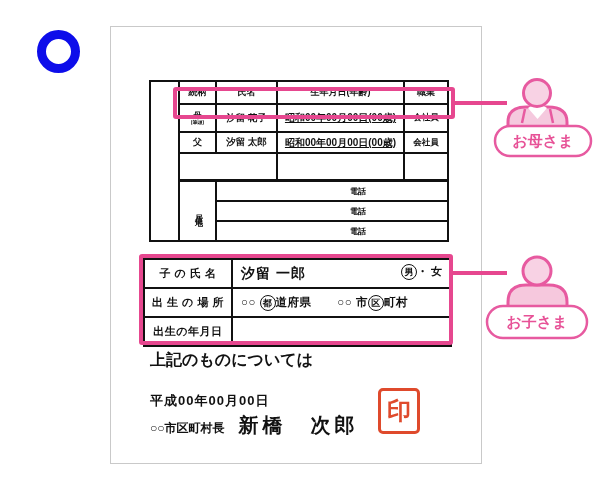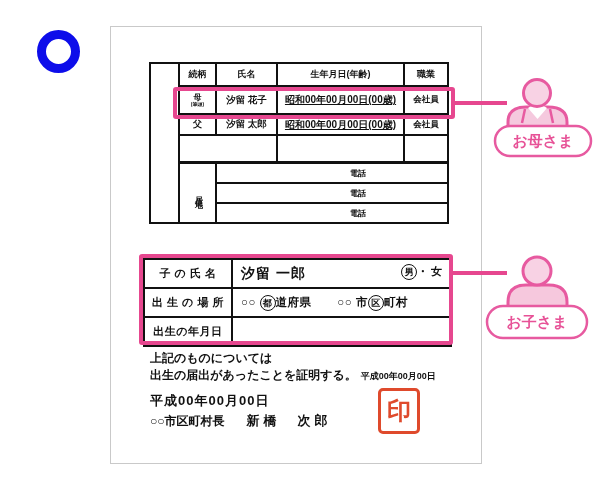--- a/index.html
+++ b/index.html
@@ -11,21 +11,21 @@
         border:9px solid #0d0dea;border-radius:50%;}
 
   
   .paper{position:absolute;left:110px;top:26px;width:372px;height:438px;background:#fff;
          border:1.5px solid #c9c9c9;box-sizing:border-box;}
 
   
   table{border-collapse:collapse;table-layout:fixed;}
   td{border:2px solid #111;padding:0;text-align:center;vertical-align:middle;
      font-weight:bold;overflow:hidden;white-space:nowrap;}
-  .t1{position:absolute;left:149px;top:62px;width:298px;}
+  .t1{position:absolute;left:149px;top:80px;width:298px;}
   .t1 .hdr{font-size:9px;height:23px;}
   .t1 .rowM td{height:26px;}
   .t1 .rowF td{height:19px;}
   .t1 .rowE td{height:25px;}
   .t1 .ph{height:18px;font-size:8px;border-top:3px solid #111;}
   .t1 .ph2{height:18px;font-size:8px;}
   .nm{font-size:9.5px;}
   .bd{font-size:10px;text-decoration:underline;}
   .jb{font-size:8.5px;}
   .rel{font-size:9px;}
@@ -37,41 +37,41 @@
   
   .cert-title{position:absolute;left:110px;top:226px;width:372px;text-align:center;
               font-size:23px;font-weight:bold;letter-spacing:3px;}
 
   
   .t2{position:absolute;left:143px;top:258px;width:307px;}
   .t2 td{height:27px;text-align:center;}
   .t2 .lab{font-size:11px;letter-spacing:0.5px;}
   .t2 .val{text-align:left;padding:0 8px;}
   .kidname{font-size:14px;letter-spacing:1px;}
-  .sexwrap{float:right;font-size:11px;font-family:Liberation Serif, serif;}
+  .sexwrap{float:right;font-size:11px;}
   .circled{display:inline-block;width:14px;height:14px;line-height:14px;border:1.5px solid #111;
            border-radius:50%;font-size:9px;text-align:center;vertical-align:middle;}
   .place{font-size:11.5px;letter-spacing:0.5px;margin-top:36px;}
   .gap{display:inline-block;width:22px;}
 
   
   .hl{position:absolute;border:4px solid #e6478f;border-radius:3px;box-sizing:border-box;background:transparent;}
   .hl1{left:173px;top:87px;width:282px;height:32px;}
   .hl2{left:139px;top:254px;width:314px;height:91px;}
   .conn{position:absolute;height:3.5px;background:#e6478f;}
   .conn1{left:454px;top:101px;width:53px;}
   .conn2{left:452px;top:271px;width:55px;}
 
   
-  .stmt1{position:absolute;left:150px;top:350px;font-size:12px;font-weight:bold;}
+  .stmt1{position:absolute;left:150px;top:350px;font-size:16px;font-weight:bold;}
   .stmt2{position:absolute;left:150px;top:367px;font-size:12px;font-weight:bold;}
   .stmt2 .small-date{font-size:9px;margin-left:4px;}
   .issue{position:absolute;left:150px;top:392px;font-size:13px;font-weight:bold;letter-spacing:1px;}
   .mayor{position:absolute;left:150px;top:412px;font-size:12px;font-weight:bold;}
-  .mayor .mname{font-size:13px;margin-left:22px;letter-spacing:4px;}
+  .mayor .mname{font-size:20px;margin-left:14px;letter-spacing:4px;}
 
   
   .stamp{position:absolute;left:378px;top:388px;width:42px;height:46px;box-sizing:border-box;
          border:3px solid #df4a2c;border-radius:5px;color:#df4a2c;display:flex;
          align-items:center;justify-content:center;font-size:24px;font-weight:bold;background:#fff;}
 
   .icon-svg{position:absolute;}
   .callout-text{font-size:15px;font-weight:bold;fill:#e75297;}
 </style>
 </head>
@@ -161,23 +161,20 @@
     </tr>
   </tbody>
     </table>
 
   <div class="hl hl1"></div>
   <div class="hl hl2"></div>
   <div class="conn conn1"></div>
   <div class="conn conn2"></div>
 
   <div class="stmt1">上記のものについては</div>
-  <div class="stmt2">
-    <span>出生の届出があったことを証明する。</span><span class="small-date">平成00年00月00日</span>
-  </div>
   <div class="issue">平成00年00月00日</div>
   <div class="mayor">
     <span>○○市区町村長</span><span class="mname">新橋　次郎</span>
   </div>
   <div class="stamp">印</div>
 
   <svg class="icon-svg" style="left:488px;top:70px;" width="112" height="90" viewBox="0 0 112 90">
     <path d="M20,57 L20,52 Q20,37 38,37 L60,37 Q79,37 79,52 L79,57 Z" fill="#f5c9de" stroke="#e75aa0" stroke-width="3"></path>
     <path d="M40,38 L49.5,49 L59,38 Q54,34.5 49.5,34.5 Q45,34.5 40,38 Z" fill="#ffffff"></path>
     <path d="M37,39 L34,53" stroke="#e75aa0" stroke-width="2.5" fill="none"></path>

